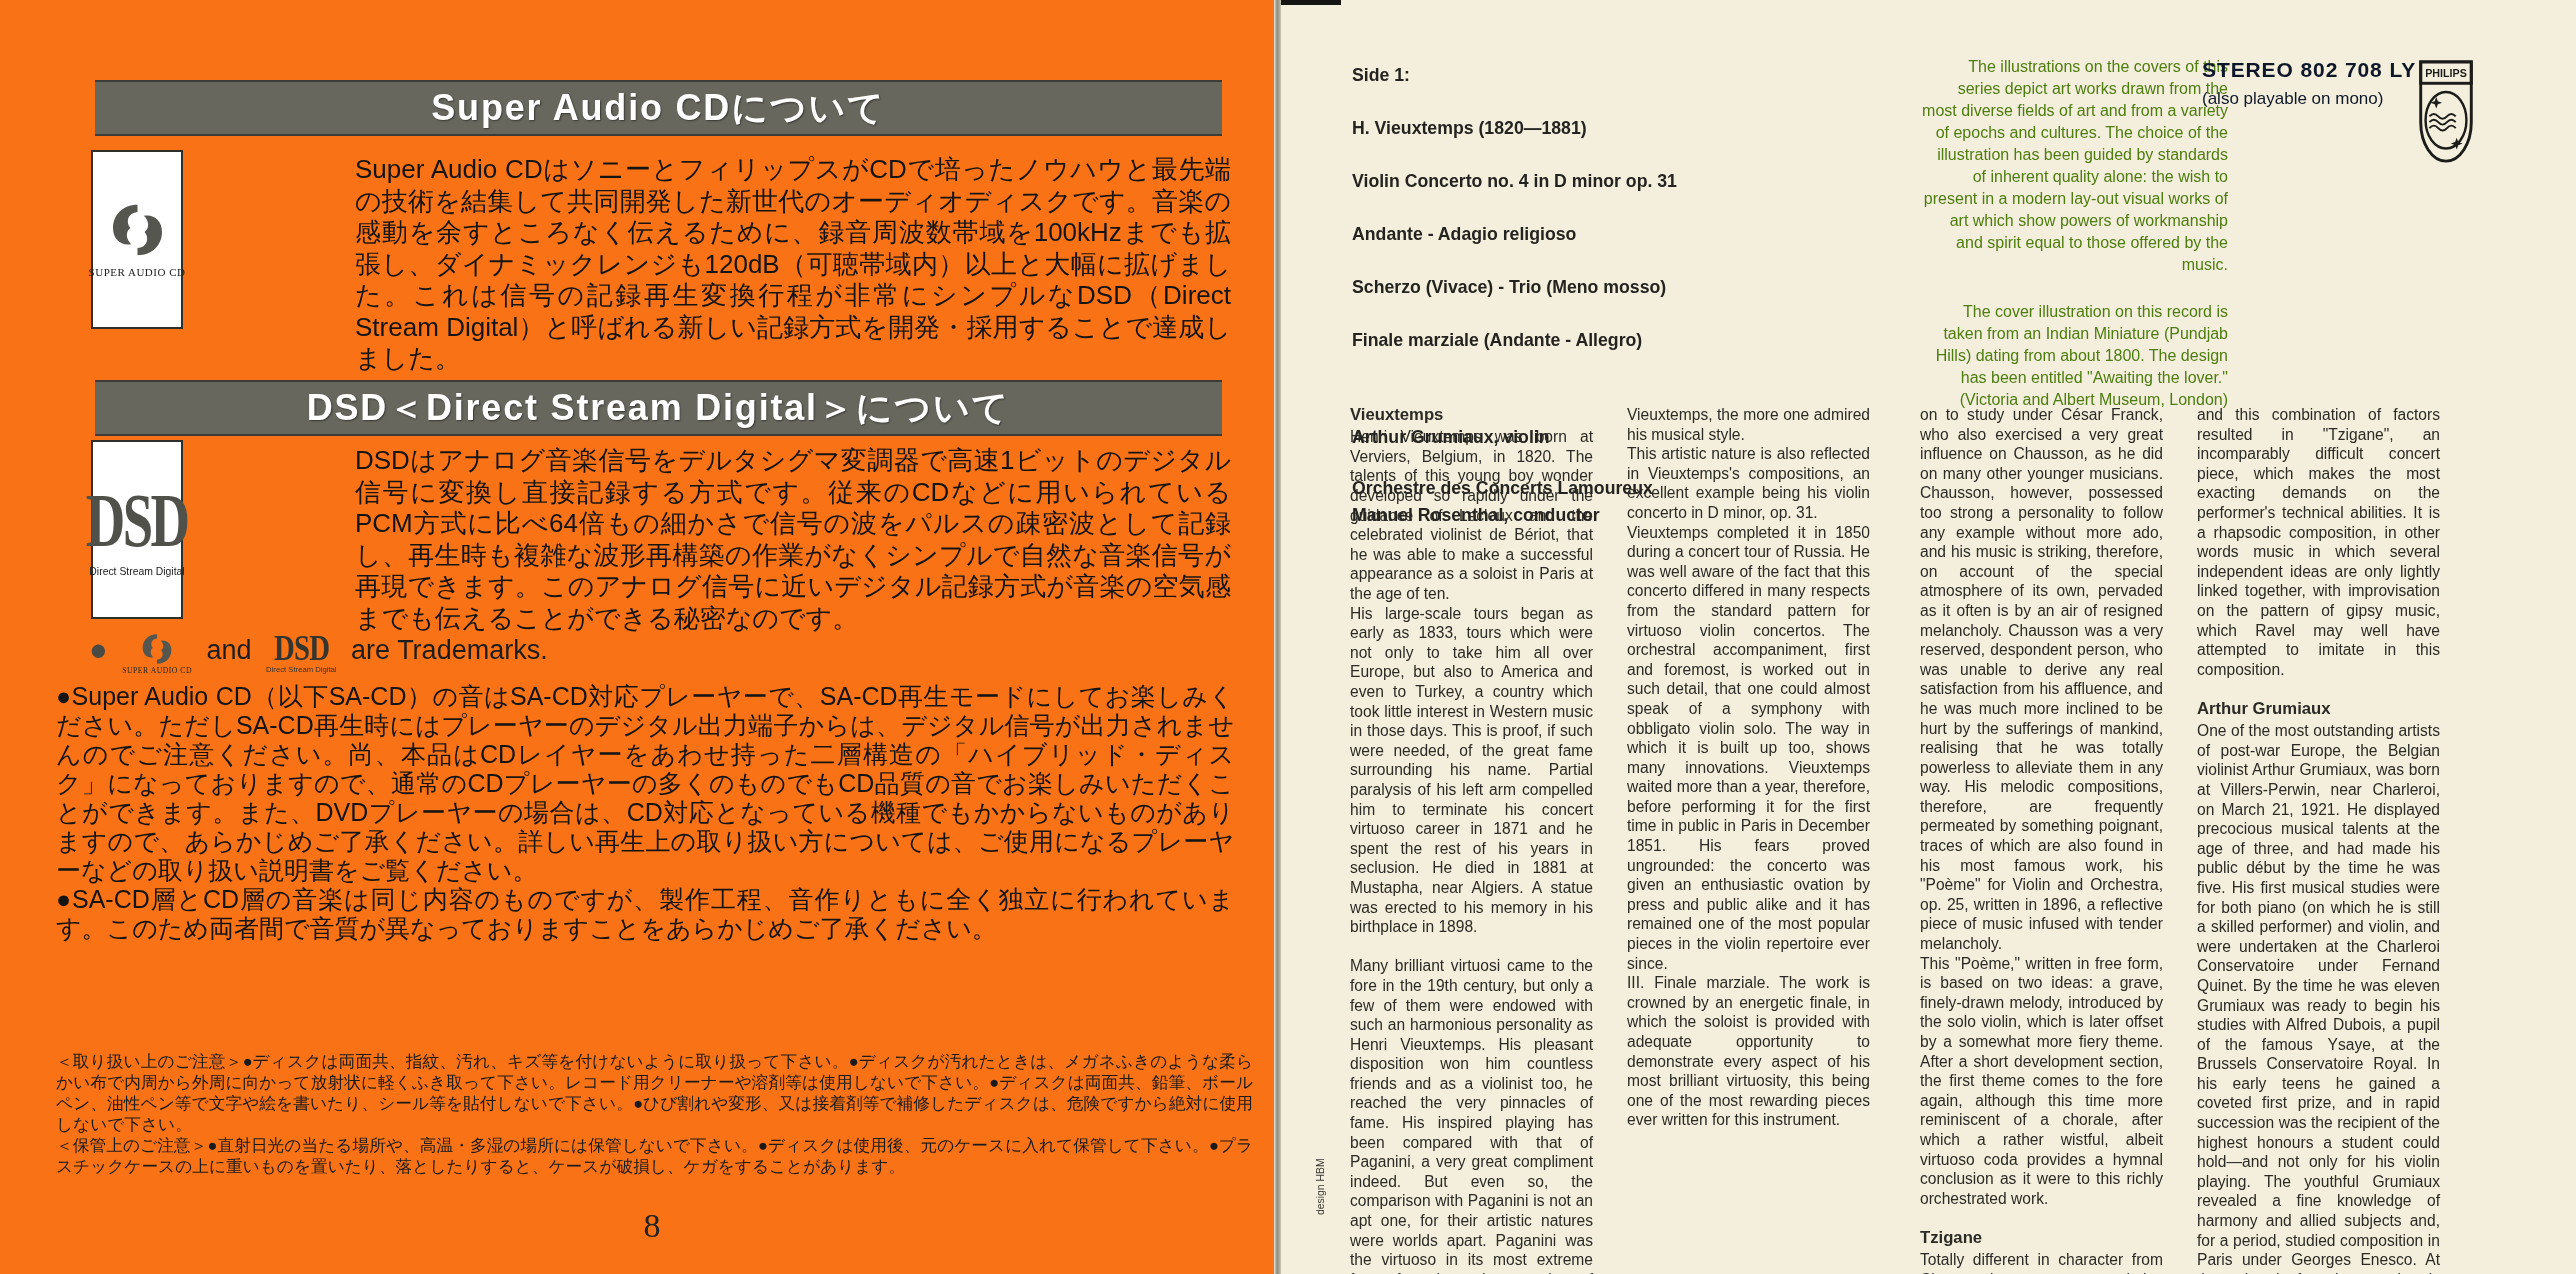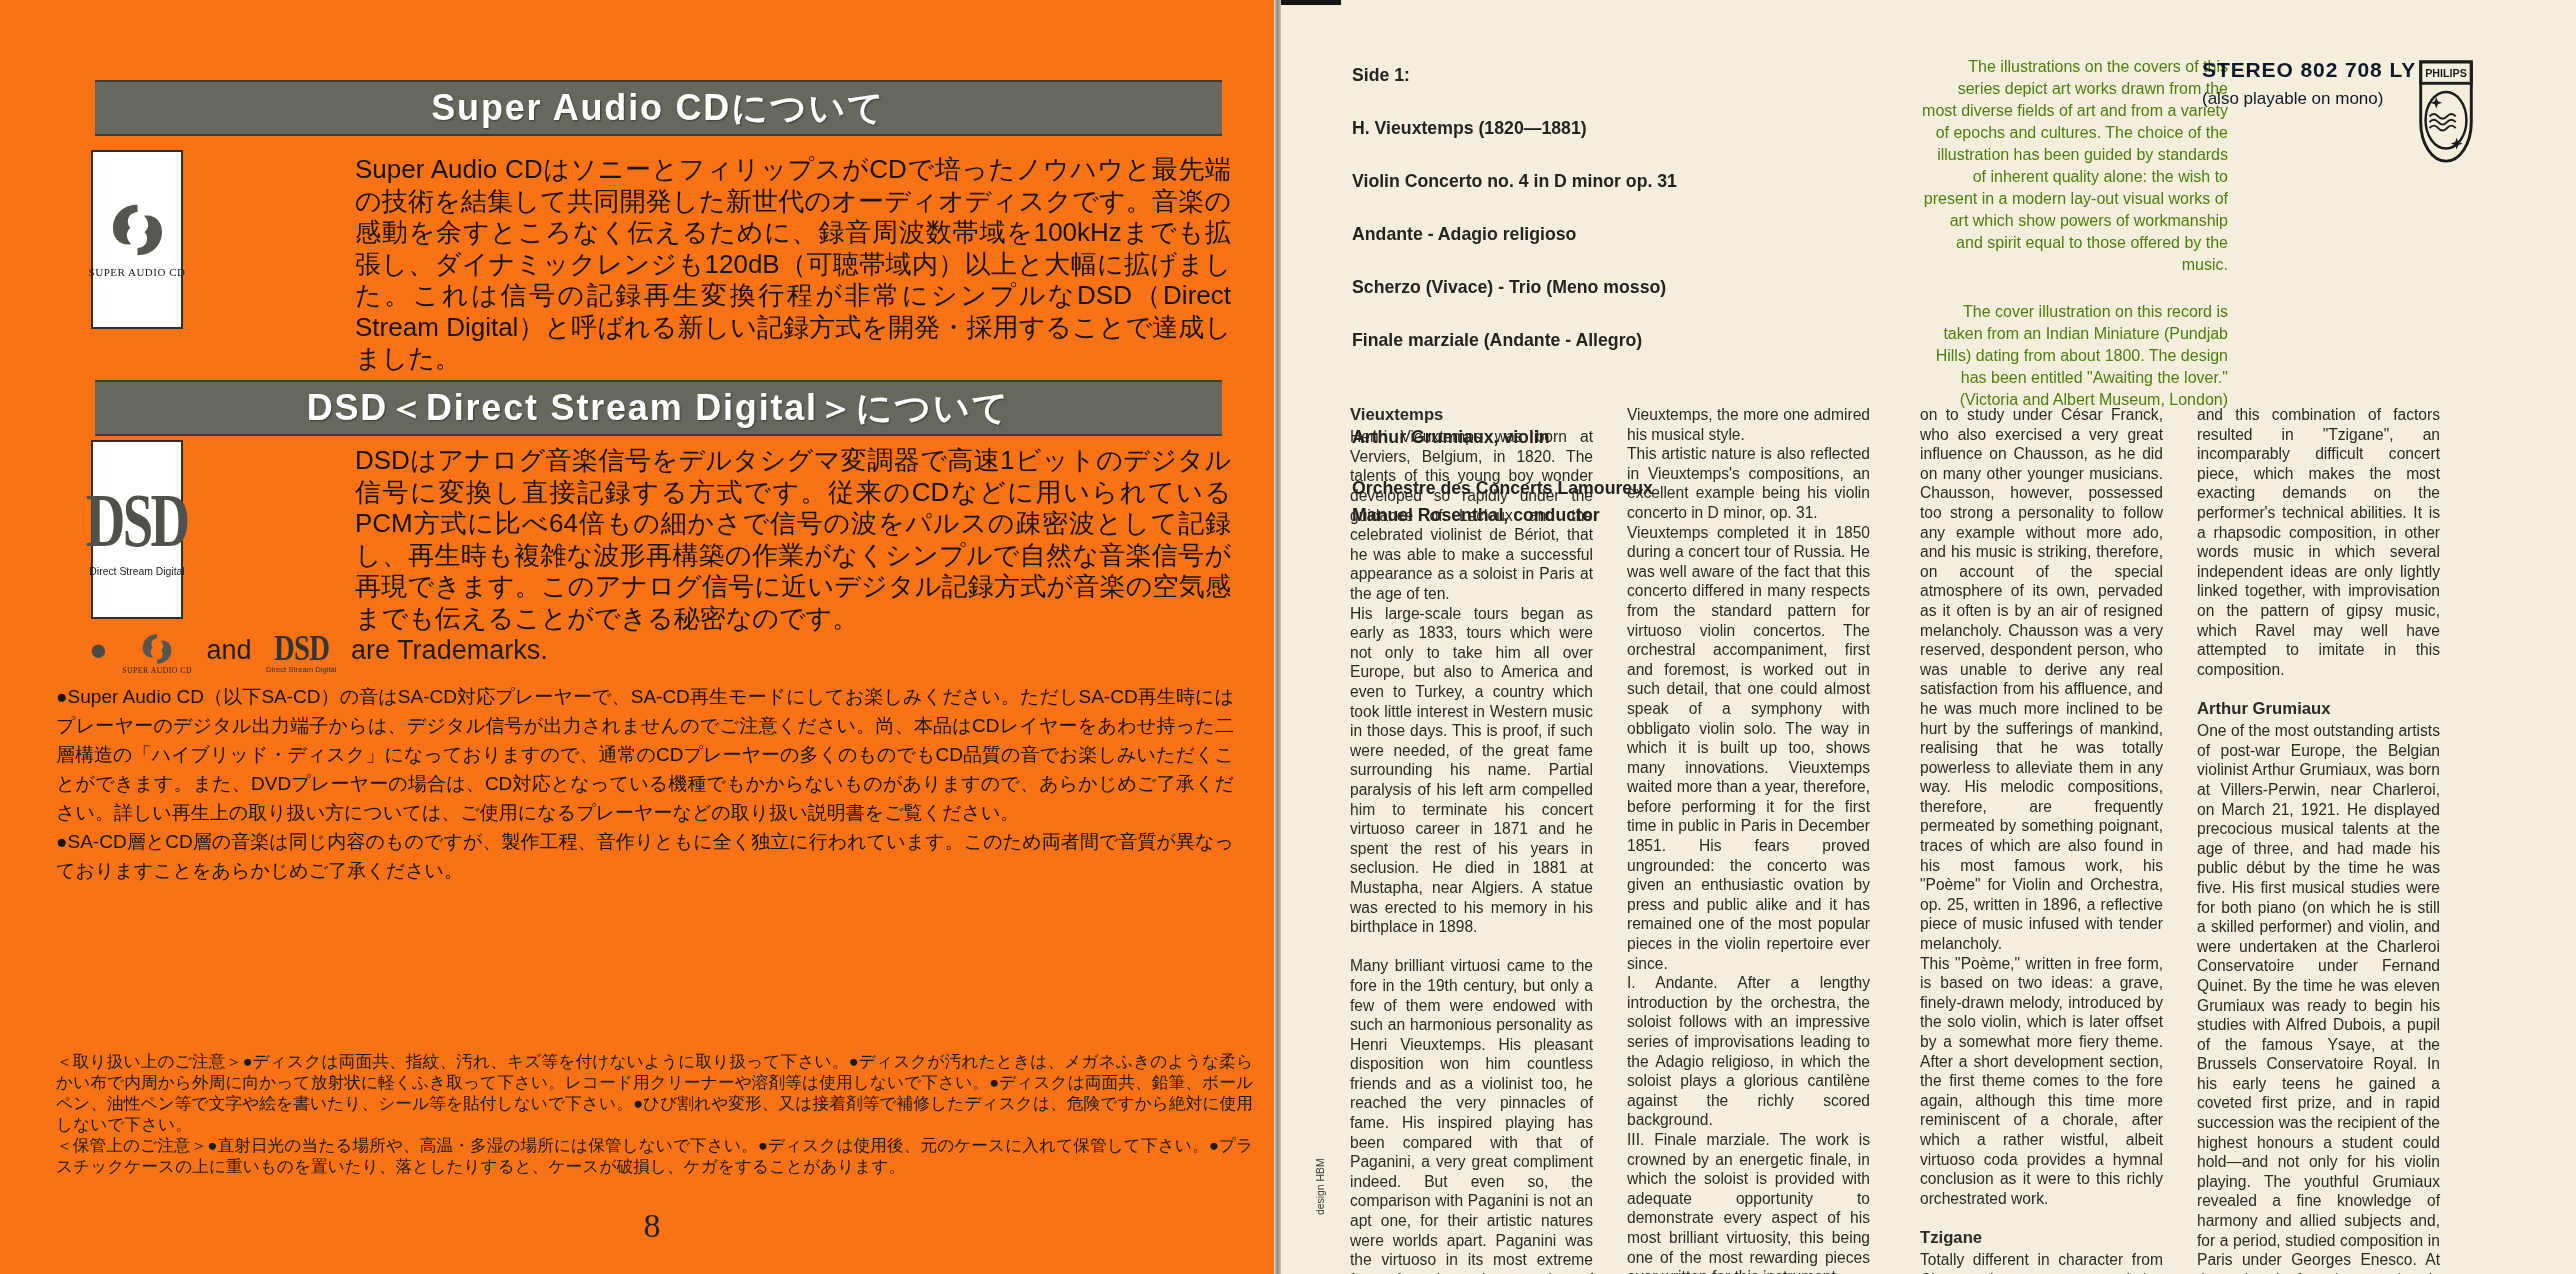--- a/index.html
+++ b/index.html
@@ -35,21 +35,21 @@
   #jp2{top:445px}
   .tm-line{position:absolute;left:89px;top:632px;display:flex;align-items:flex-start;
     gap:14.5px;font-size:27px;color:#1d1d1d;}
   .tm-bullet{font-size:31px;line-height:36px;color:#4a4a44;}
   .tm-logo{display:flex;flex-direction:column;align-items:center;}
   .tm-logo .logo-caption{font-size:7.7px;}
   .tm-dsd-word{font-family:"Liberation Serif",serif;font-weight:bold;font-size:36px;
     line-height:33px;color:#35352f;transform:scaleX(.8);letter-spacing:-0.9px;}
   .tm-dsd-cap{font-size:7.7px;color:#333;white-space:nowrap;}
   .tm-text{line-height:36px;}
-  .sa-notes{position:absolute;left:56px;top:682px;width:1178px;font-size:19px;
+  .sa-notes{position:absolute;left:56px;top:682px;width:1178px;font-size:25px;
     line-height:29px;text-align:justify;color:#141414;}
   .sa-notes .item{margin:0;}
   .care-notes{position:absolute;left:56px;top:1051px;width:1197px;font-size:16.7px;
     line-height:21px;text-align:justify;color:#1a1a1a;}
   .care-notes .item{margin:0;}
   .page-num{position:absolute;left:623px;top:1207px;width:58px;text-align:center;
     font-family:"Liberation Serif",serif;font-size:34px;color:#222;}
   
   .topmark{position:absolute;left:0;top:0;width:60px;height:4.5px;background:#151513;}
   .prog{position:absolute;color:#242320;}
@@ -188,21 +188,20 @@
   <div class="bodycol" id="bc1">
       <div class="col-heading">Vieuxtemps</div>
       <div class="col-para">Henri Vieuxtemps was born at Verviers, Belgium, in 1820. The talents of this young boy wonder developed so rapidly under the guidance of Lecloux and the celebrated violinist de Bériot, that he was able to make a successful appearance as a soloist in Paris at the age of ten.</div>
       <div class="col-para">His large-scale tours began as early as 1833, tours which were not only to take him all over Europe, but also to America and even to Turkey, a country which took little interest in Western music in those days. This is proof, if such were needed, of the great fame surrounding his name. Partial paralysis of his left arm compelled him to terminate his concert virtuoso career in 1871 and he spent the rest of his years in seclusion. He died in 1881 at Mustapha, near Algiers. A statue was erected to his memory in his birthplace in 1898.</div>
       <div class="col-para gap">Many brilliant virtuosi came to the fore in the 19th century, but only a few of them were endowed with such an harmonious personality as Henri Vieuxtemps. His pleasant disposition won him countless friends and as a violinist too, he reached the very pinnacles of fame. His inspired playing has been compared with that of Paganini, a very great compliment indeed. But even so, the comparison with Paganini is not an apt one, for their artistic natures were worlds apart. Paganini was the virtuoso in its most extreme form, for whom the question of technical brilliance was of paramount importance. Vieuxtemps, on the other hand, while not rejecting outward effects, regarded technique, something which he himself had brought to very great heights, as only being a means towards an end — something indispensable to the interpretation of a work of art, but quite subordinate to it. Paganini, therefore, was exclusively the soloist, whereas Vieuxtemps, in addition to being a celebrated virtuoso, was also an excellent ensemble player. Paganini's playing lost a great deal of its excitement after being heard many times over, while the more one heard</div>
     </div>
   <div class="bodycol" id="bc2">
       <div class="col-para">Vieuxtemps, the more one admired his musical style.</div>
       <div class="col-para">This artistic nature is also reflected in Vieuxtemps's compositions, an excellent example being his violin concerto in D minor, op. 31.</div>
       <div class="col-para">Vieuxtemps completed it in 1850 during a concert tour of Russia. He was well aware of the fact that this concerto differed in many respects from the standard pattern for virtuoso violin concertos. The orchestral accompaniment, first and foremost, is worked out in such detail, that one could almost speak of a symphony with obbligato violin solo. The way in which it is built up too, shows many innovations. Vieuxtemps waited more than a year, therefore, before performing it for the first time in public in Paris in December 1851. His fears proved ungrounded: the concerto was given an enthusiastic ovation by press and public alike and it has remained one of the most popular pieces in the violin repertoire ever since.</div>
-      <div class="col-para">I. Andante. After a lengthy introduction by the orchestra, the soloist follows with an impressive series of improvisations leading to the Adagio religioso, in which the soloist plays a glorious cantilène against the richly scored background.</div>
       <div class="col-para">III. Finale marziale. The work is crowned by an energetic finale, in which the soloist is provided with adequate opportunity to demonstrate every aspect of his most brilliant virtuosity, this being one of the most rewarding pieces ever written for this instrument.</div>
     </div>
   <div class="bodycol" id="bc3">
       <div class="col-para">on to study under César Franck, who also exercised a very great influence on Chausson, as he did on many other younger musicians. Chausson, however, possessed too strong a personality to follow any example without more ado, and his music is striking, therefore, on account of the special atmosphere of its own, pervaded as it often is by an air of resigned melancholy. Chausson was a very reserved, despondent person, who was unable to derive any real satisfaction from his affluence, and he was much more inclined to be hurt by the sufferings of mankind, realising that he was totally powerless to alleviate them in any way. His melodic compositions, therefore, are frequently permeated by something poignant, traces of which are also found in his most famous work, his "Poème" for Violin and Orchestra, op. 25, written in 1896, a reflective piece of music infused with tender melancholy.</div>
       <div class="col-para">This "Poème," written in free form, is based on two ideas: a grave, finely-drawn melody, introduced by the solo violin, which is later offset by a somewhat more fiery theme. After a short development section, the first theme comes to the fore again, although this time more reminiscent of a chorale, after which a rather wistful, albeit virtuoso coda provides a hymnal conclusion as it were to this richly orchestrated work.</div>
       <div class="col-heading">Tzigane</div>
       <div class="col-para">Totally different in character from Chausson's contemplative "Poème," in which the virtuoso element is permanently subordinated to the somewhat mystical musical train of thought, "Tzigane" by Maurice Ravel is an extremely brilliant concert rhapsody, in which the accent is very definitely on virtuosity. Ravel composed this work (completed in 1927) during a period in which he was particularly interested in the possibilities which solo instruments offered, while he also enjoyed writing in the style of the virtuoso violin composers, like Wieniawsky and de Sarasate. He had also made a detailed study of Paganini's style (including his 24 Capriccios),</div>
     </div>
   <div class="bodycol" id="bc4">
       <div class="col-para">and this combination of factors resulted in "Tzigane", an incomparably difficult concert piece, which makes the most exacting demands on the performer's technical abilities. It is a rhapsodic composition, in other words music in which several independent ideas are only lightly linked together, with improvisation on the pattern of gipsy music, which Ravel may well have attempted to imitate in this composition.</div>

